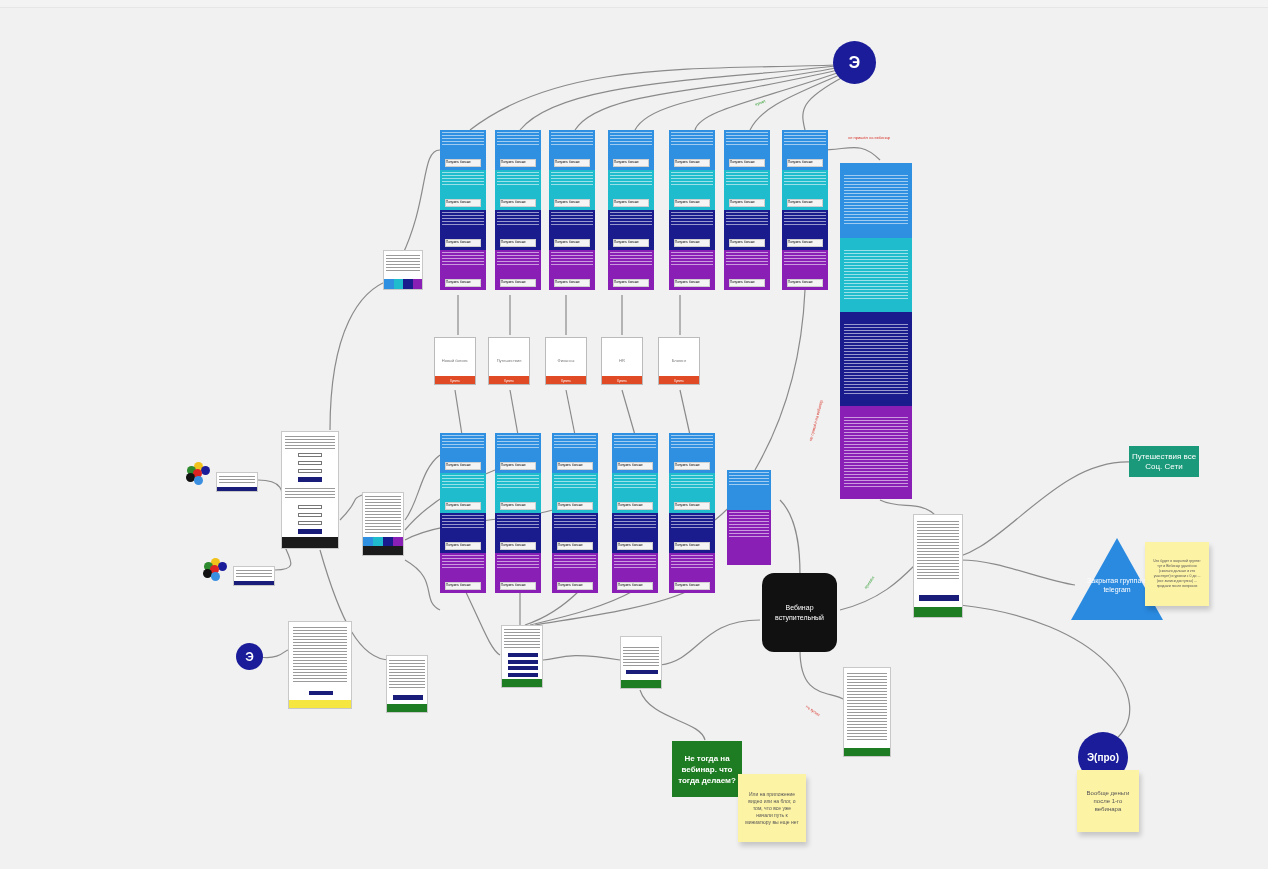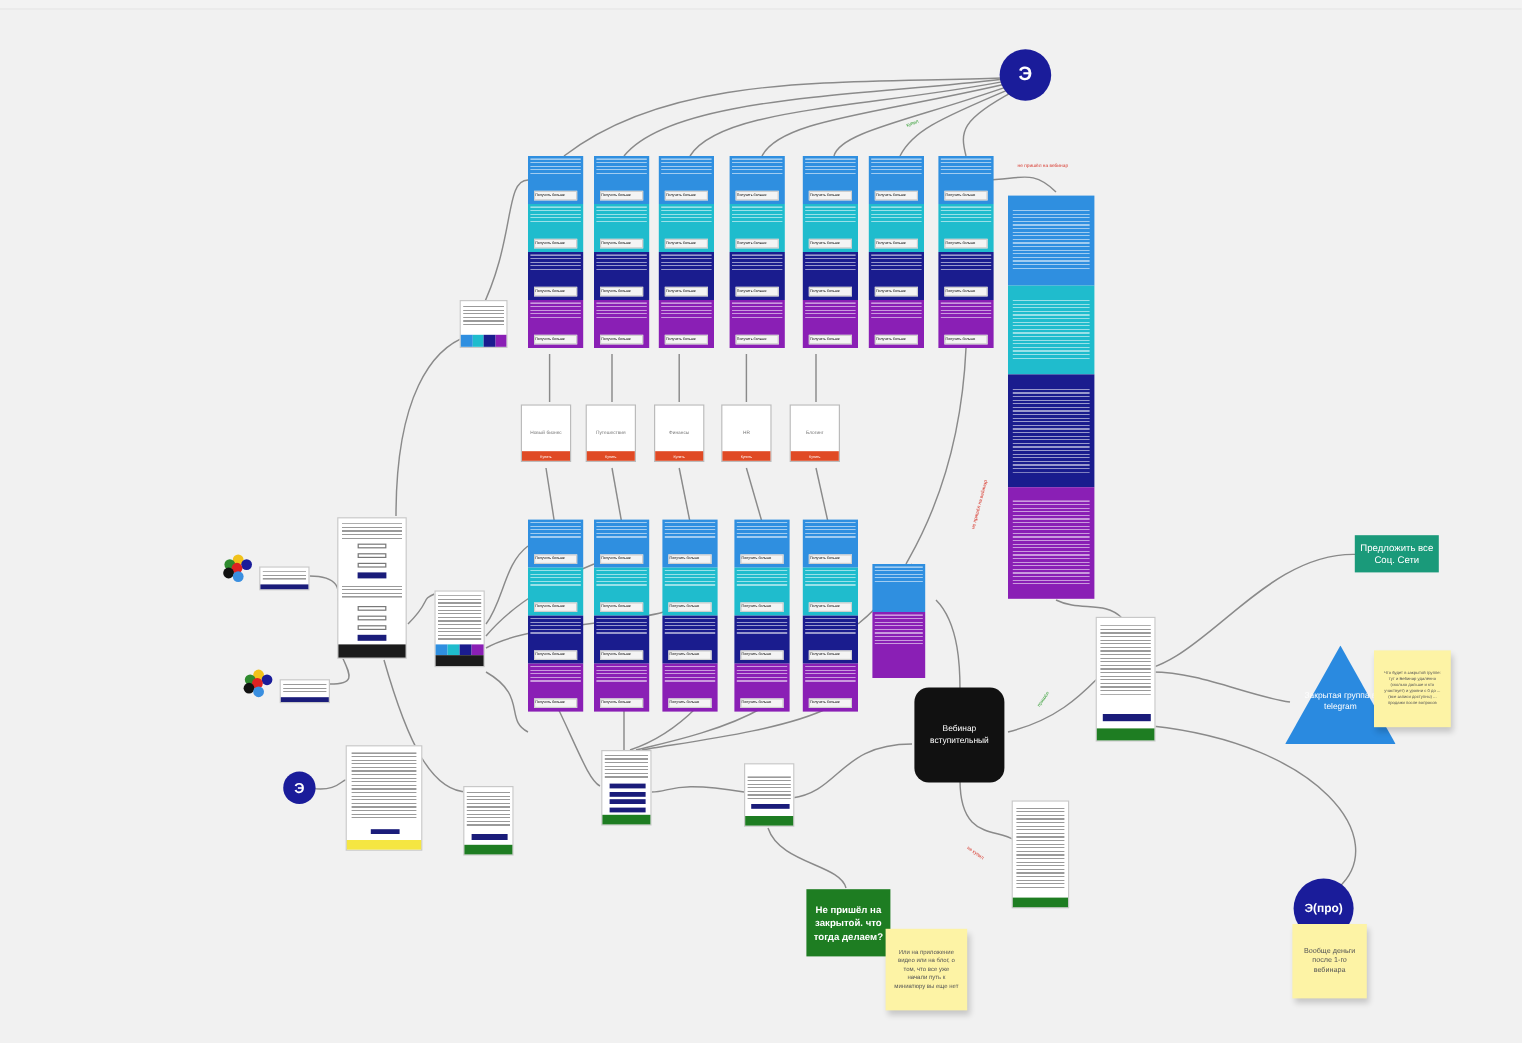--- a/index.html
+++ b/index.html
@@ -357,37 +357,37 @@
     </div>
   <div class="seg c3" style="flex:1.3">
       <div class="txt" style="height:70px"></div>
     </div>
   <div class="seg c4" style="flex:1.3">
       <div class="txt" style="height:70px"></div>
     </div>
 </div>
 
 <div class="abs" style="left:1129px;top:446px;width:70px;height:31px;background:#1a9a7a;color:#fff;font-size:8px;text-align:center;display:flex;align-items:center;justify-content:center;line-height:10px;">
-  <span>Предложить все Соц. Сети</span>
+  <span>Путешествия все Соц. Сети</span>
 </div>
 
 <div class="abs" style="left:1071px;top:538px;width:92px;height:82px;">
   <svg width="92" height="82">
       <polygon points="46,0 92,82 0,82" fill="#2a8ae0"></polygon>
     </svg>
   <div class="abs" style="left:16px;top:38px;width:60px;text-align:center;color:#fff;font-size:7px;line-height:9px;">Закрытая группа в telegram</div>
 </div>
 <div class="abs sticky" style="left:1145px;top:542px;width:64px;height:64px;font-size:3.5px;line-height:5px;">Что будет в закрытой группе: тут и Вебинар удалённо (сколько дальше и кто участвует) и уровни с 0 до ... (все записи доступны) ... продажи после вопросов</div>
 
 <div class="abs" style="left:762px;top:573px;width:75px;height:79px;background:#111;border-radius:12px;color:#fff;font-size:7px;text-align:center;display:flex;align-items:center;justify-content:center;line-height:10px;">
   <span>Вебинар вступительный</span>
 </div>
 
 <div class="abs" style="left:672px;top:741px;width:70px;height:56px;background:#1e7d22;color:#fff;font-size:8px;font-weight:bold;text-align:center;display:flex;align-items:center;justify-content:center;line-height:11px;padding:3px;">
-  <span>Не пришёл на закрытой. что тогда делаем?</span>
+  <span>Не тогда на вебинар. что тогда делаем?</span>
 </div>
 <div class="abs sticky" style="left:738px;top:774px;width:68px;height:68px;font-size:5px;line-height:7px;">Или на приложение видео или на блог, о том, что все уже начали путь к миниатюру вы еще нет</div>
 
 <div class="abs circle" style="left:1078px;top:732px;width:50px;height:50px;font-size:10px;">
   <span>Э(про)</span>
 </div>
 <div class="abs sticky" style="left:1077px;top:770px;width:62px;height:62px;font-size:6px;line-height:8px;">Вообще деньги после 1-го вебинара</div>
 
 <div class="abs circle" style="left:236px;top:643px;width:27px;height:27px;font-size:12px;">
   <span>Э</span>

